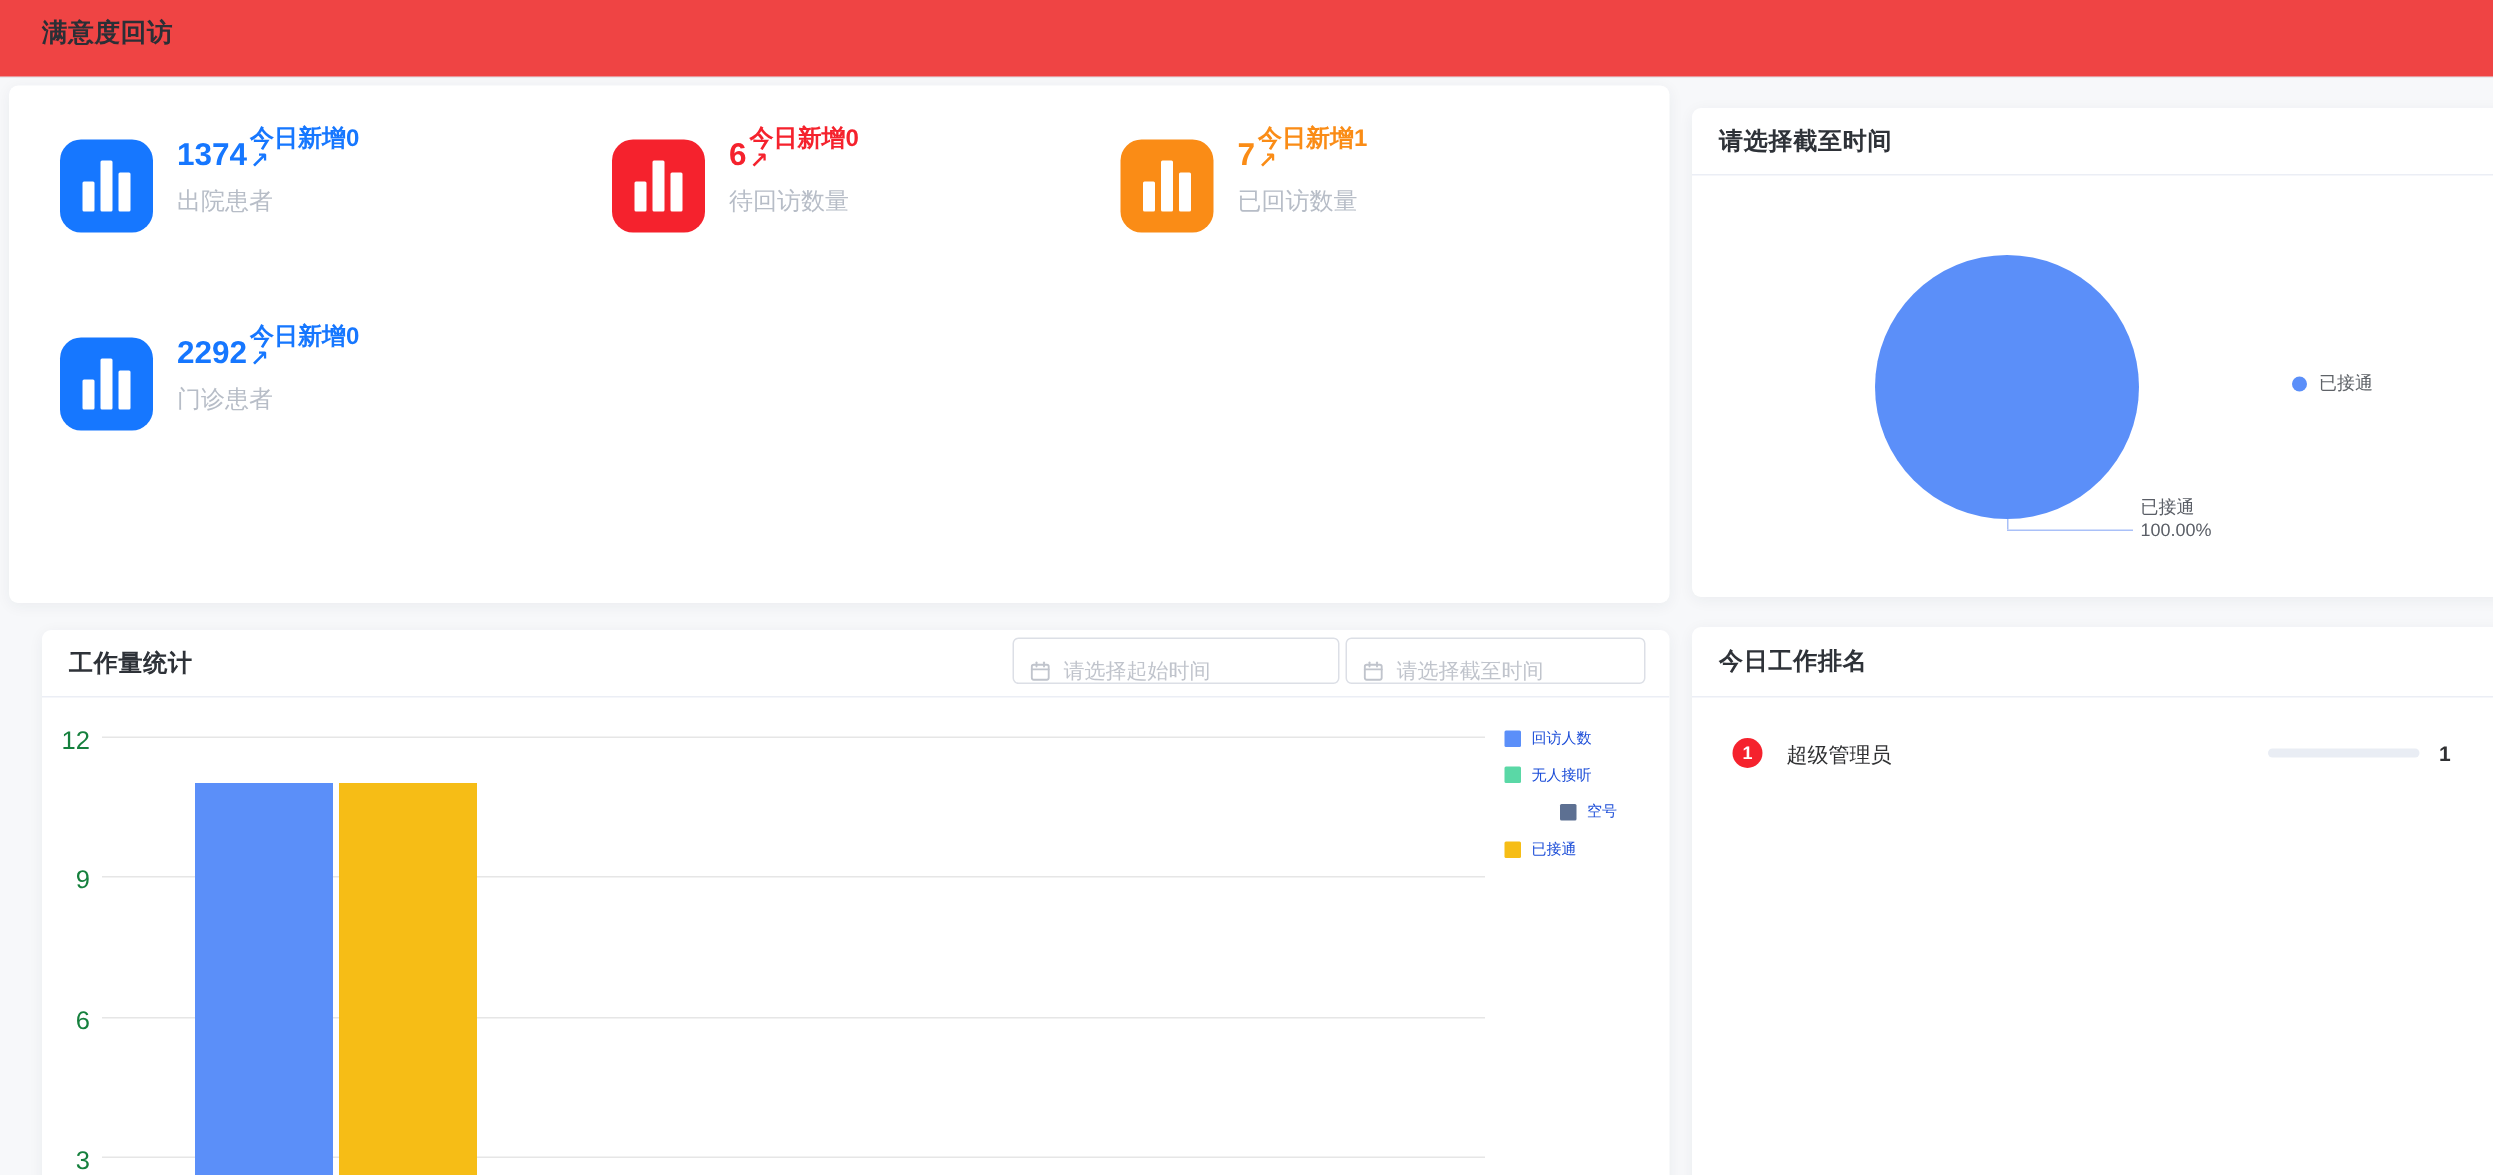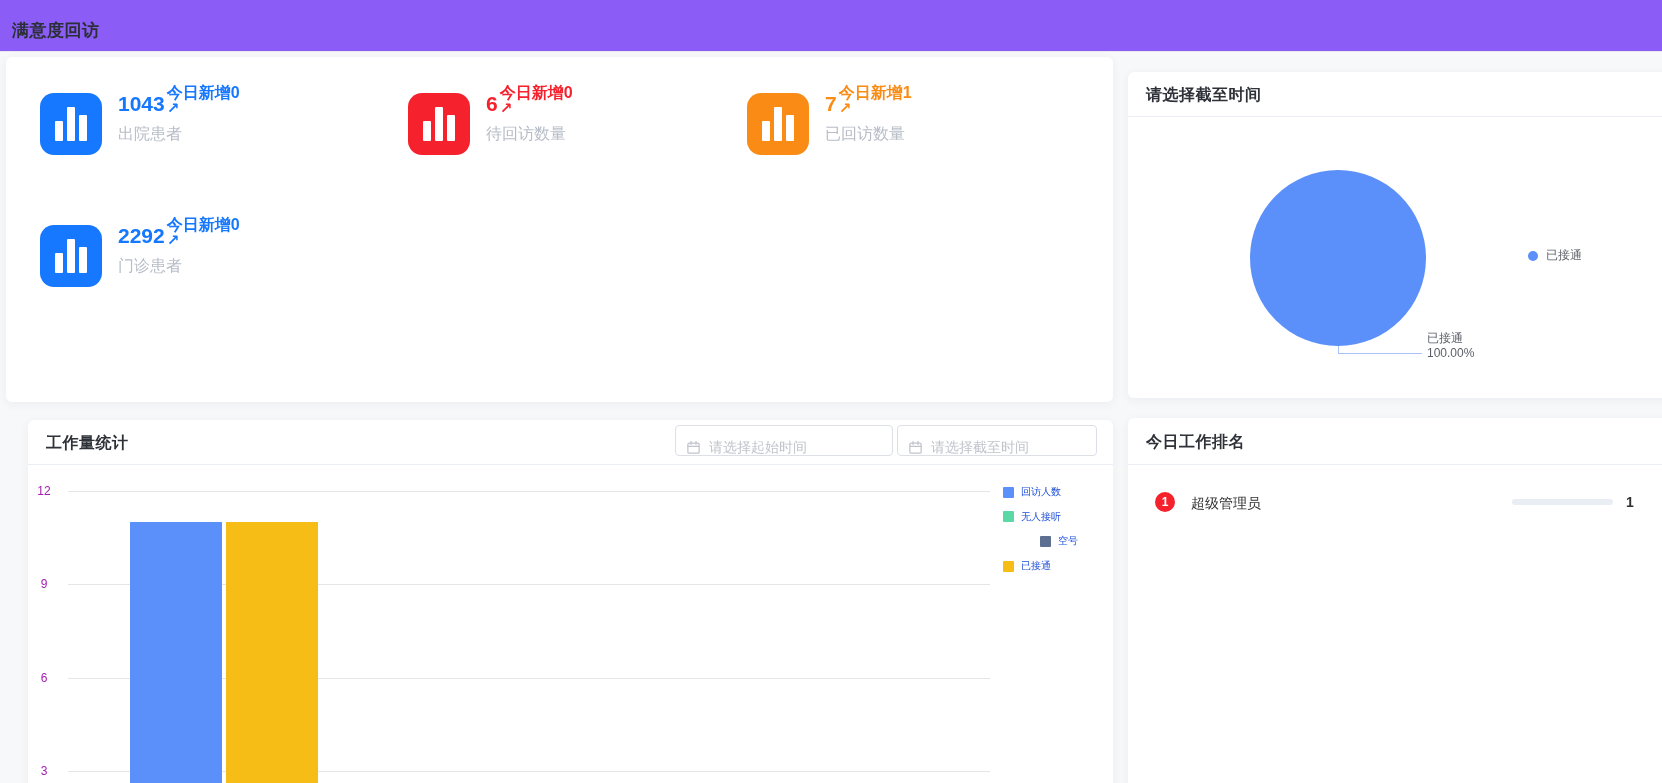--- a/index.html
+++ b/index.html
@@ -1,20 +1,20 @@
 <!DOCTYPE html>
 <html><head>
 <meta charset="utf-8">
 <style>
   * { margin:0; padding:0; box-sizing:border-box; }
   html,body { width:1662px; height:783px; overflow:hidden;
     font-family:"Liberation Sans","DejaVu Sans",sans-serif; background:#f7f8fa; color:#303133; }
   .hairline { position:absolute; left:0; top:10px; width:1662px; border-top:1px solid #ecedf2; }
-  .page-header { position:absolute; left:0; top:0; width:1662px; height:52px; background:#8b5cf6;
-    border-bottom:1px solid #e8eaee; display:flex; align-items:center; padding:10px 0 0 12px; }
+  .page-header { position:absolute; left:0; top:0; width:1662px; height:52px; background:#ef4444;
+    border-bottom:1px solid #e8eaee; display:flex; align-items:flex-start; padding:10px 0 0 28px; }
   .page-title { font-size:17px; font-weight:700; color:#2b2f36; letter-spacing:.5px; }
 
   .panel { position:absolute; background:#fff; border-radius:6px;
     box-shadow:0 2px 10px rgba(31,45,61,.06); overflow:hidden; }
   .panel-header { height:45px; border-bottom:1px solid #ebeef5; position:relative; }
   .panel-title { position:absolute; left:18px; top:0; line-height:45px; font-size:16px;
     font-weight:700; color:#2e3238; letter-spacing:.5px; }
 
   
   #stats-panel { left:6px; top:57px; width:1107px; height:345px; }
@@ -47,21 +47,21 @@
   #workload-panel { left:28px; top:420px; width:1085px; height:480px; }
   .date-picker { position:absolute; top:5px; height:31px; background:#fff; border:1px solid #dcdfe6;
     border-radius:4px; display:flex; align-items:flex-end; padding:0 10px; }
   .date-picker svg { flex:0 0 15px; margin-right:8px; }
   .date-picker input { border:none; outline:none; flex:1; font-size:14px; color:#606266;
     font-family:inherit; background:transparent; min-width:0; }
   .date-picker input::placeholder { color:#c0c4cc; }
   #date-start { left:647px; width:218px; }
   #date-end { left:869px; width:200px; }
   .gridline { position:absolute; height:1px; background:#e6e6e6; left:40px; width:922px; }
-  .ytick { position:absolute; left:0; width:32px; text-align:center; font-size:12px; color:#a21caf; }
+  .ytick { position:absolute; left:0; width:32px; text-align:right; font-size:17px; color:#15803d; }
   .bar { position:absolute; width:92px; }
   .wl-legend-row { position:absolute; left:975px; display:flex; align-items:center; }
   .legend-square { width:11px; height:11px; border-radius:1px; flex:0 0 11px; }
   .wl-legend-row span { margin-left:7px; font-size:10px; color:#1d4ed8; white-space:nowrap; }
 
   
   #ranking-panel { left:1128px; top:418px; width:580px; height:480px; }
   #ranking-panel .panel-header { height:47px; }
   #ranking-panel .panel-title { line-height:47px;text-align:center; }
   .rank-row { position:absolute; left:0; width:580px; height:36px; }
@@ -86,21 +86,21 @@
   <div class="stat-card" style="left:34px;top:36px;">
     <div class="stat-icon" style="background: rgb(22, 119, 255);">
         <div class="icon-bars">
           <i></i>
           <i></i>
           <i></i>
         </div>
       </div>
     <div class="stat-body">
       <div class="stat-value-row">
-        <span class="stat-value" style="color: rgb(22, 119, 255);">1043</span>
+        <span class="stat-value" style="color: rgb(22, 119, 255);">1374</span>
         <span class="stat-trend">
             <span class="trend-label" style="color: rgb(22, 119, 255);">今日新增0</span>
             <span class="trend-arrow" style="color: rgb(22, 119, 255);">↗</span>
           </span>
       </div>
       <div class="stat-label">出院患者</div>
     </div>
   </div>
 
   <div class="stat-card" style="left:402px;top:36px;">

